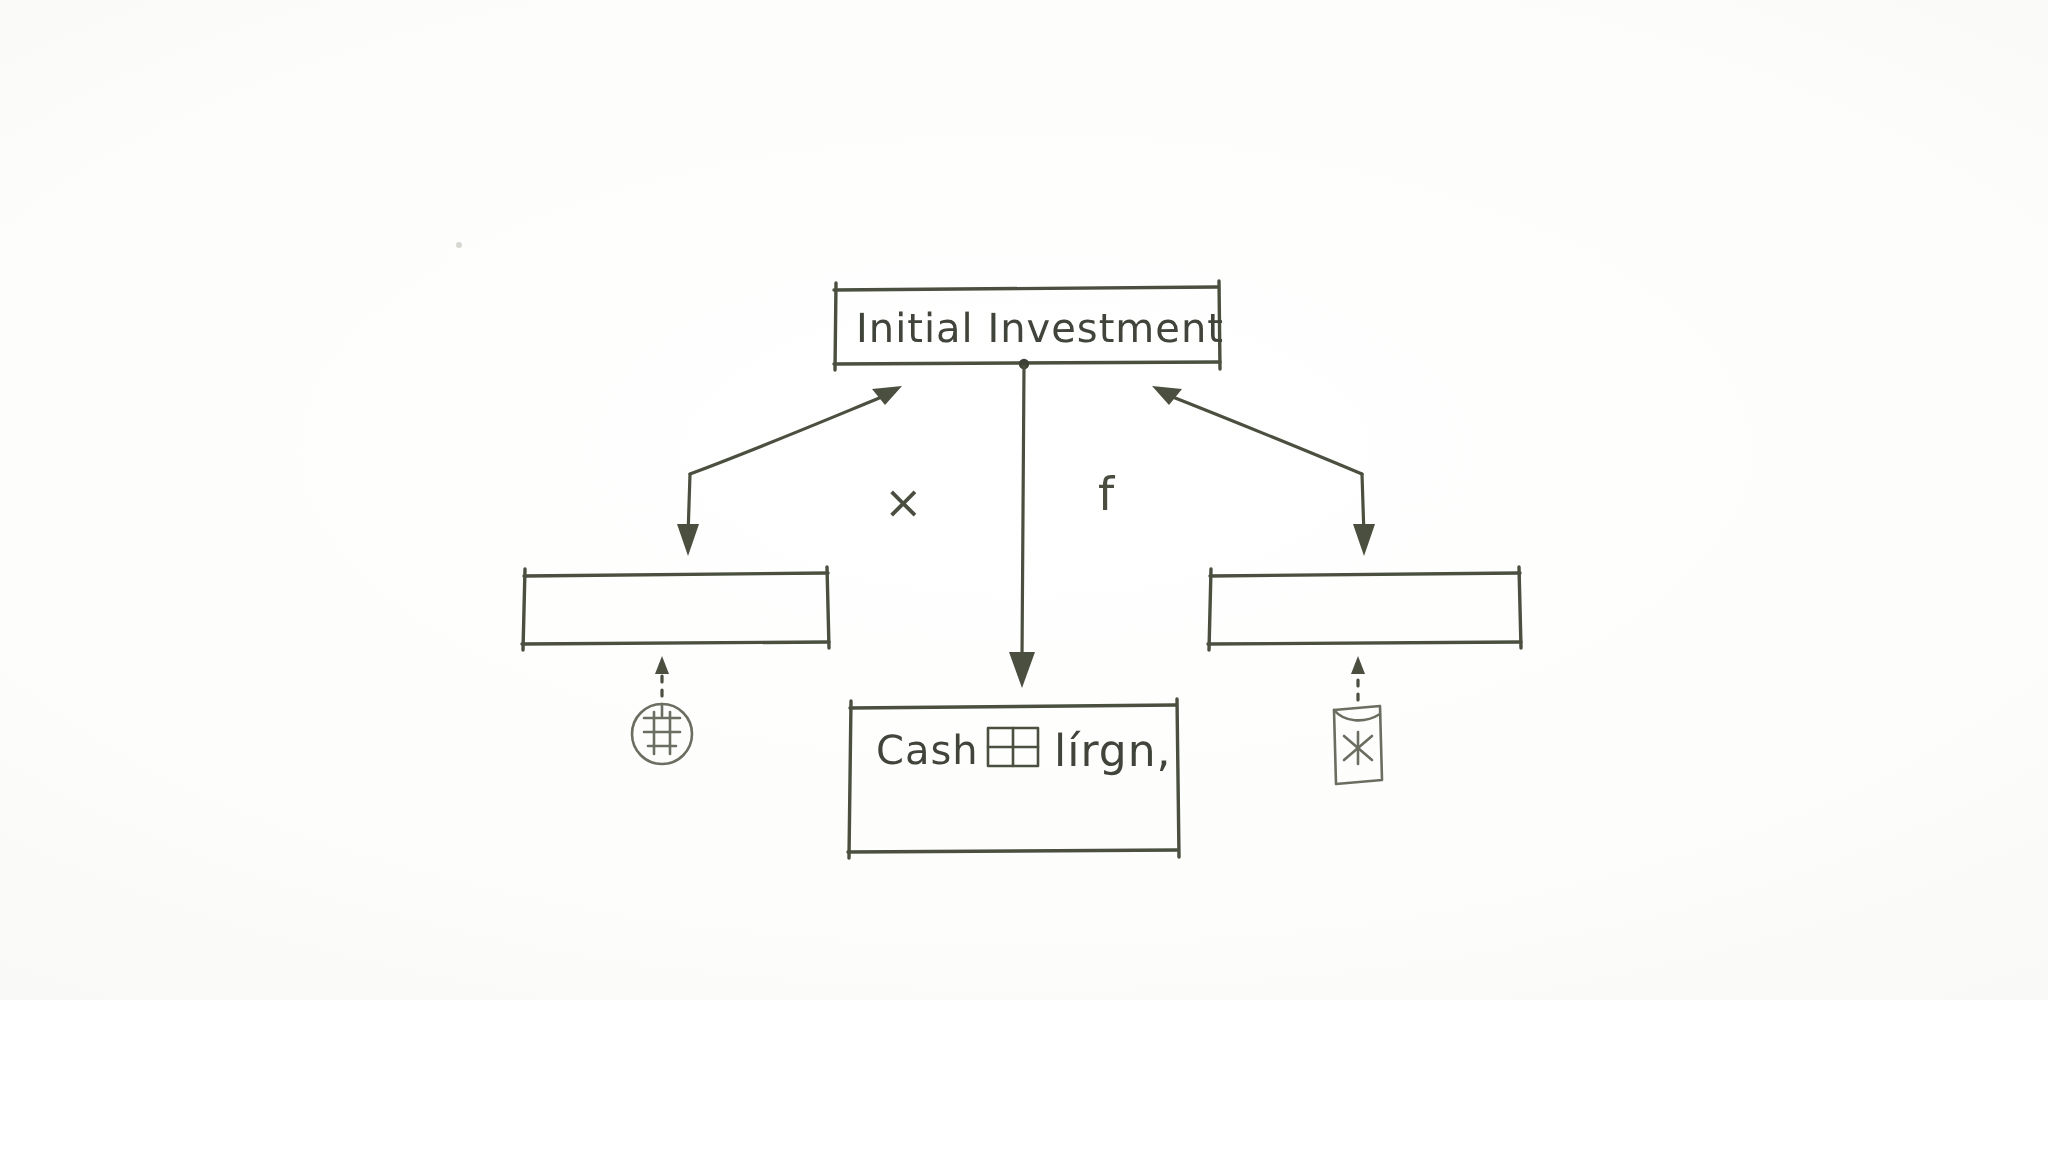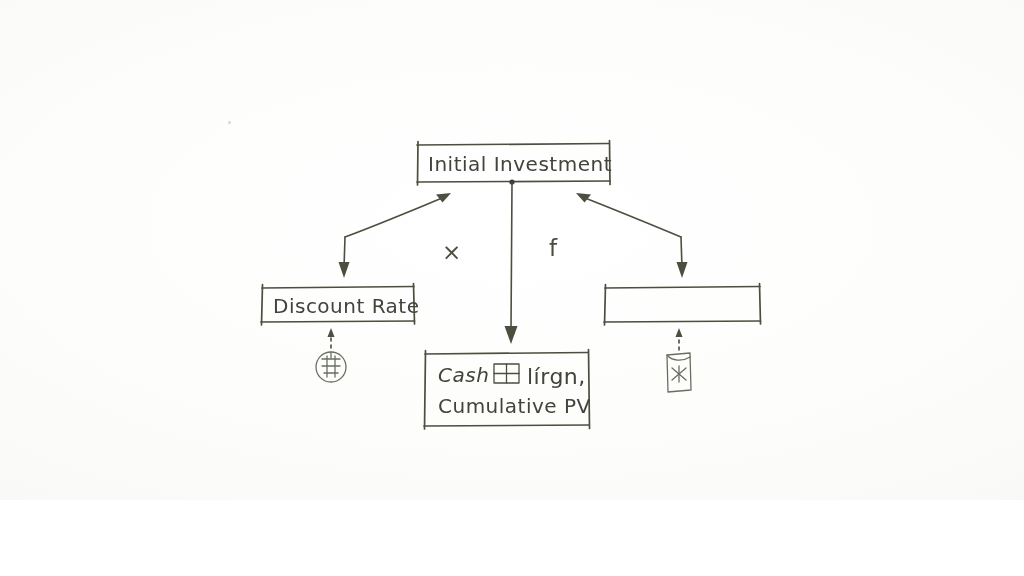--- a/index.html
+++ b/index.html
@@ -162,26 +162,24 @@
     <g>
       <rect class="ink ink-icon" x="494" y="364" width="25" height="19"></rect>
       <path class="ink ink-icon" d="M506.5,364 L506.5,383"></path>
       <path class="ink ink-icon" d="M494,373.5 L519,373.5"></path>
     </g>
 
   </svg>
 
   <div class="hand-text box-label" style="left:428px; top:152px;">Initial Investment</div>
 
-  <div class="hand-text box-label" style="left:273px; top:294px;">Discount Rate</div>
 
 
-  <div class="hand-text box-label" style="left:438px; top:363px;font-style:italic;">Cash</div>
+  <div class="hand-text box-label" style="left:438px; top:363px;">Cash</div>
 
   <div class="hand-text box-label" style="left:527px; top:364px; font-size:22px;">lírgn,</div>
 
-  <div class="hand-text box-label" style="left:438px; top:394px;">Cumulative PV</div>
 
   <div class="hand-text op-label" style="left:442px; top:239px;">×</div>
 
   <div class="hand-text op-label" style="left:549px; top:235px;">f</div>
 
 </div>
 
 </body></html>

